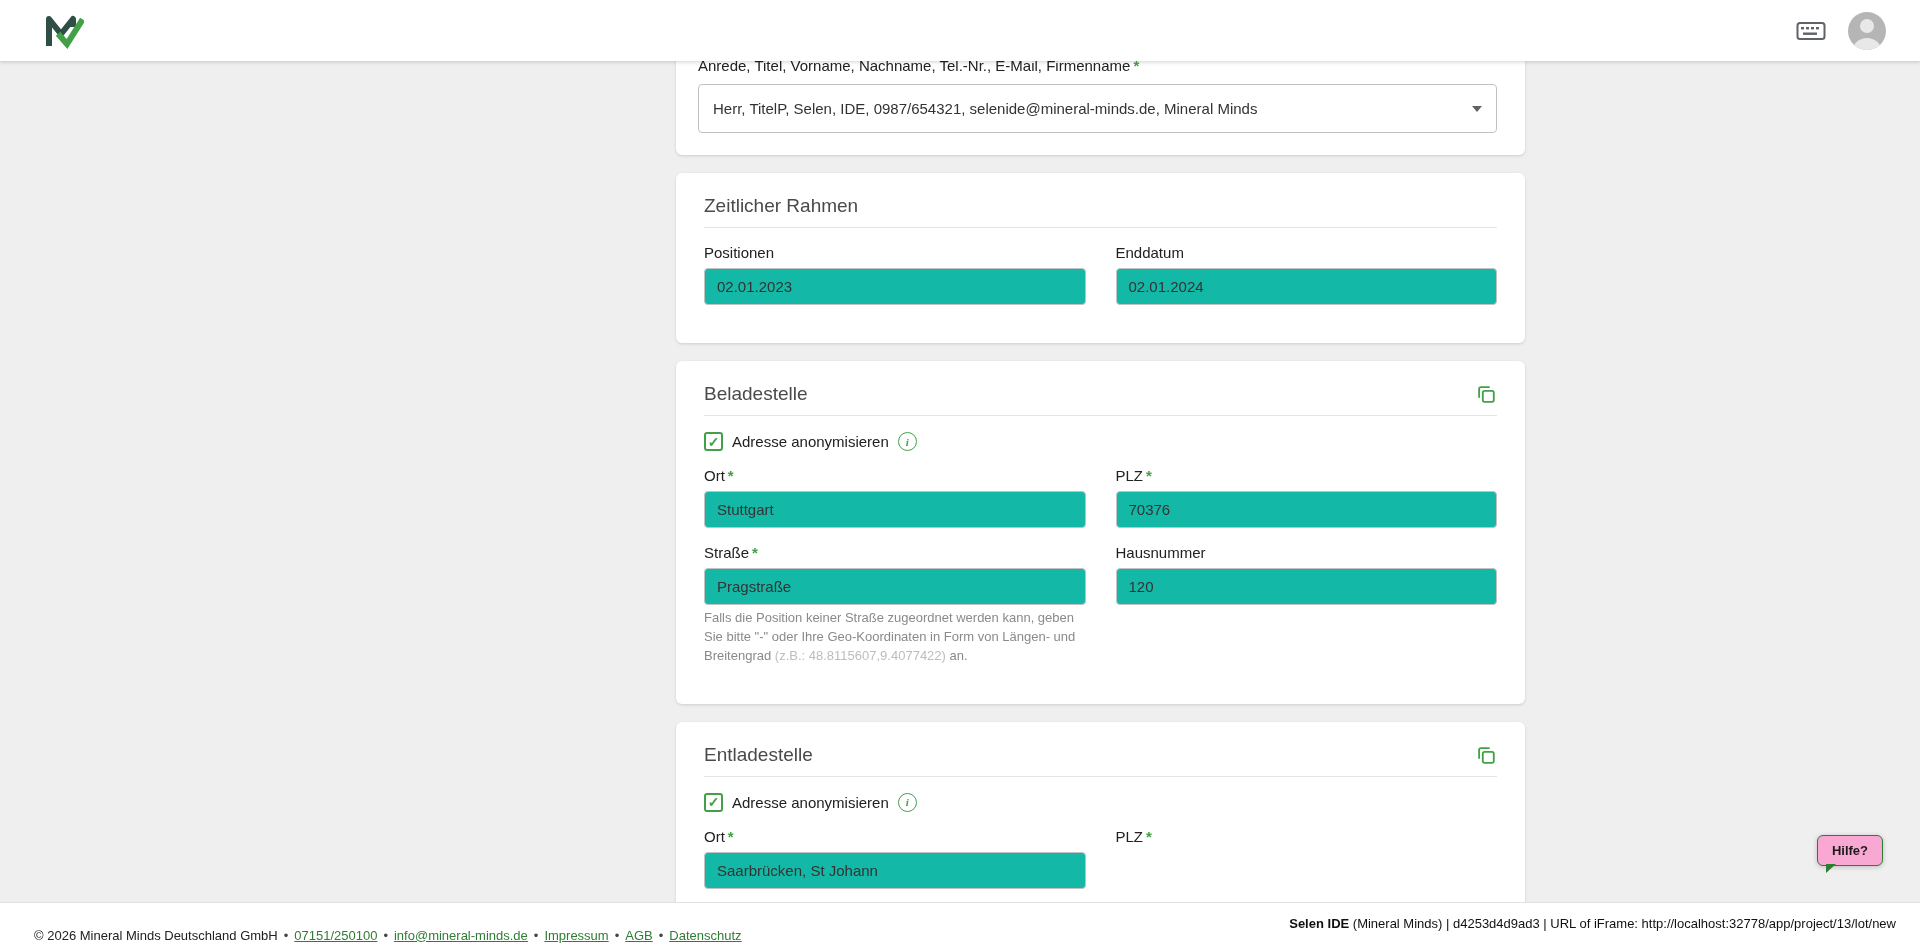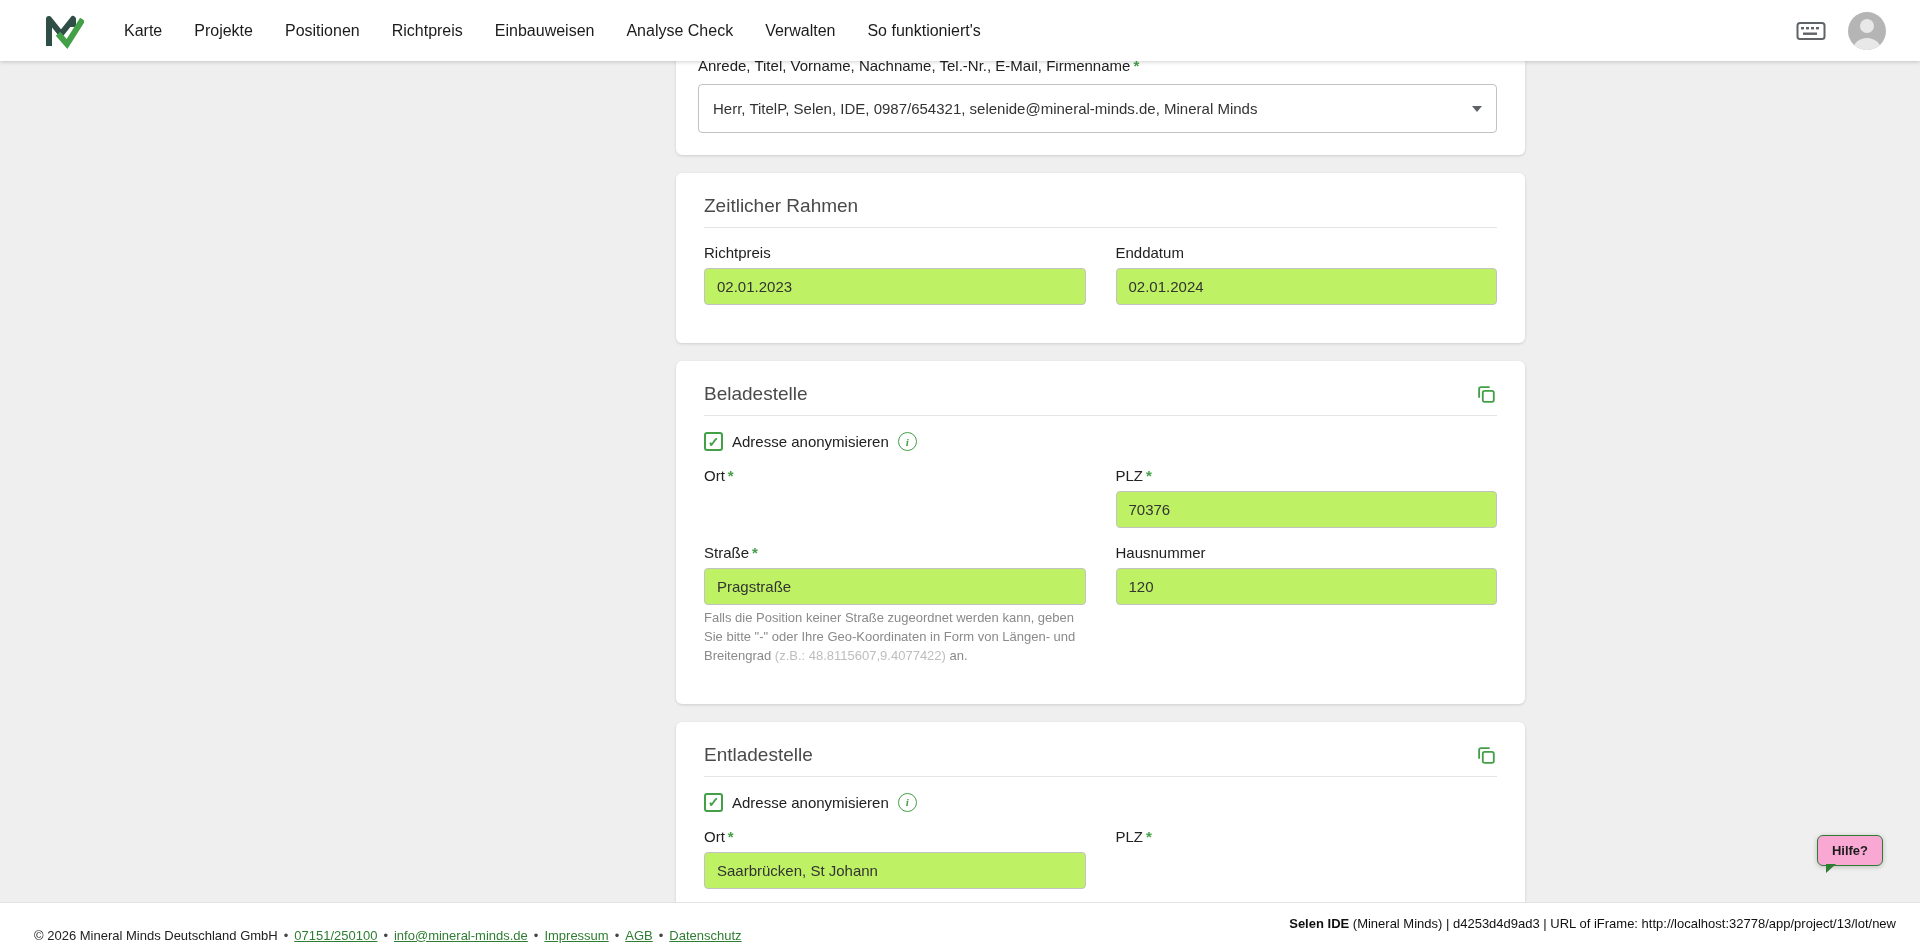--- a/index.html
+++ b/index.html
@@ -52,21 +52,21 @@
   .card-title { font-size:19px; color:#4a4a4a; font-weight:400; }
   .divider { border-bottom:1px solid #e4e4e4; margin:10px 0 16px 0; }
 
   .field-label { font-size:15px; color:#212121; font-weight:500; margin-bottom:7px; display:block; }
   .req { color:#43a047; margin-left:3px; font-weight:700; }
 
   .text-input {
     width:100%; height:37px;
     border:1px solid #c2c2c2; border-radius:4px;
     padding:0 12px; font-size:15px; color:#333;
-    background:#bef264; outline:none;
+    background:#14b8a6; outline:none;
     font-family:"Liberation Sans", sans-serif;
   }
   .text-input::placeholder { color:#9e9e9e; }
 
   .select-box {
     margin-top:10px;
     height:49px; border:1px solid #c2c2c2; border-radius:4px;
     display:flex; align-items:center; justify-content:space-between;
     padding:0 14px; cursor:pointer; background:#fff;
   }
@@ -132,30 +132,20 @@
 </head>
 <body>
 
 <div class="navbar">
   <div class="logo">
     <svg width="40" height="40" viewBox="0 0 40 40">
       <path d="M5 35 V8 L17 23 L29 8 V16" fill="none" stroke="#2f4f46" stroke-width="6" stroke-linejoin="round"></path>
       <path d="M16 25 L23 33 L37 11" fill="none" stroke="#43a047" stroke-width="6" stroke-linecap="square"></path>
     </svg>
   </div>
-  <nav class="nav-links">
-    <a class="nav-link">Karte</a>
-    <a class="nav-link">Projekte</a>
-    <a class="nav-link">Positionen</a>
-    <a class="nav-link">Richtpreis</a>
-    <a class="nav-link">Einbauweisen</a>
-    <a class="nav-link">Analyse Check</a>
-    <a class="nav-link">Verwalten</a>
-    <a class="nav-link">So funktioniert's</a>
-  </nav>
   <div class="nav-right">
     <span class="kbd-btn">
       <svg width="30" height="22" viewBox="0 0 30 22">
         <rect x="1.5" y="3" width="27" height="16" rx="2.5" fill="none" stroke="#5f6368" stroke-width="2"></rect>
         <rect x="5" y="7" width="3" height="2.4" fill="#5f6368"></rect>
         <rect x="10" y="7" width="3" height="2.4" fill="#5f6368"></rect>
         <rect x="15" y="7" width="3" height="2.4" fill="#5f6368"></rect>
         <rect x="20" y="7" width="3" height="2.4" fill="#5f6368"></rect>
         <rect x="7" y="12.5" width="14" height="2.4" fill="#5f6368"></rect>
       </svg>
@@ -180,21 +170,21 @@
         <span class="select-value">Herr, TitelP, Selen, IDE, 0987/654321, selenide@mineral-minds.de, Mineral Minds</span>
         <span class="caret-down"></span>
       </div>
     </div>
 
     <div class="card">
       <div class="card-title">Zeitlicher Rahmen</div>
       <div class="divider"></div>
       <div class="grid2">
         <div class="field-group">
-          <label class="field-label">Richtpreis</label>
+          <label class="field-label">Positionen</label>
           <input class="text-input" type="text" value="02.01.2023" style="">
         </div>
         <div class="field-group">
           <label class="field-label">Enddatum</label>
           <input class="text-input" type="text" value="02.01.2024" style="">
         </div>
       </div>
     </div>
 
     <div class="card">
@@ -211,20 +201,21 @@
       <div class="checkbox-row">
         <span class="checkbox">✓</span>
         <span class="checkbox-label">Adresse anonymisieren</span>
         <span class="info-icon">i</span>
       </div>
       <div class="grid2">
         <div class="field-group">
           <label class="field-label">
             <span>Ort</span><span class="req">*</span>
           </label>
+          <input class="text-input" type="text" value="Stuttgart" style="">
         </div>
         <div class="field-group">
           <label class="field-label">
             <span>PLZ</span><span class="req">*</span>
           </label>
           <input class="text-input" type="text" value="70376" style="">
         </div>
         <div class="field-group">
           <label class="field-label">
             <span>Straße</span><span class="req">*</span>

